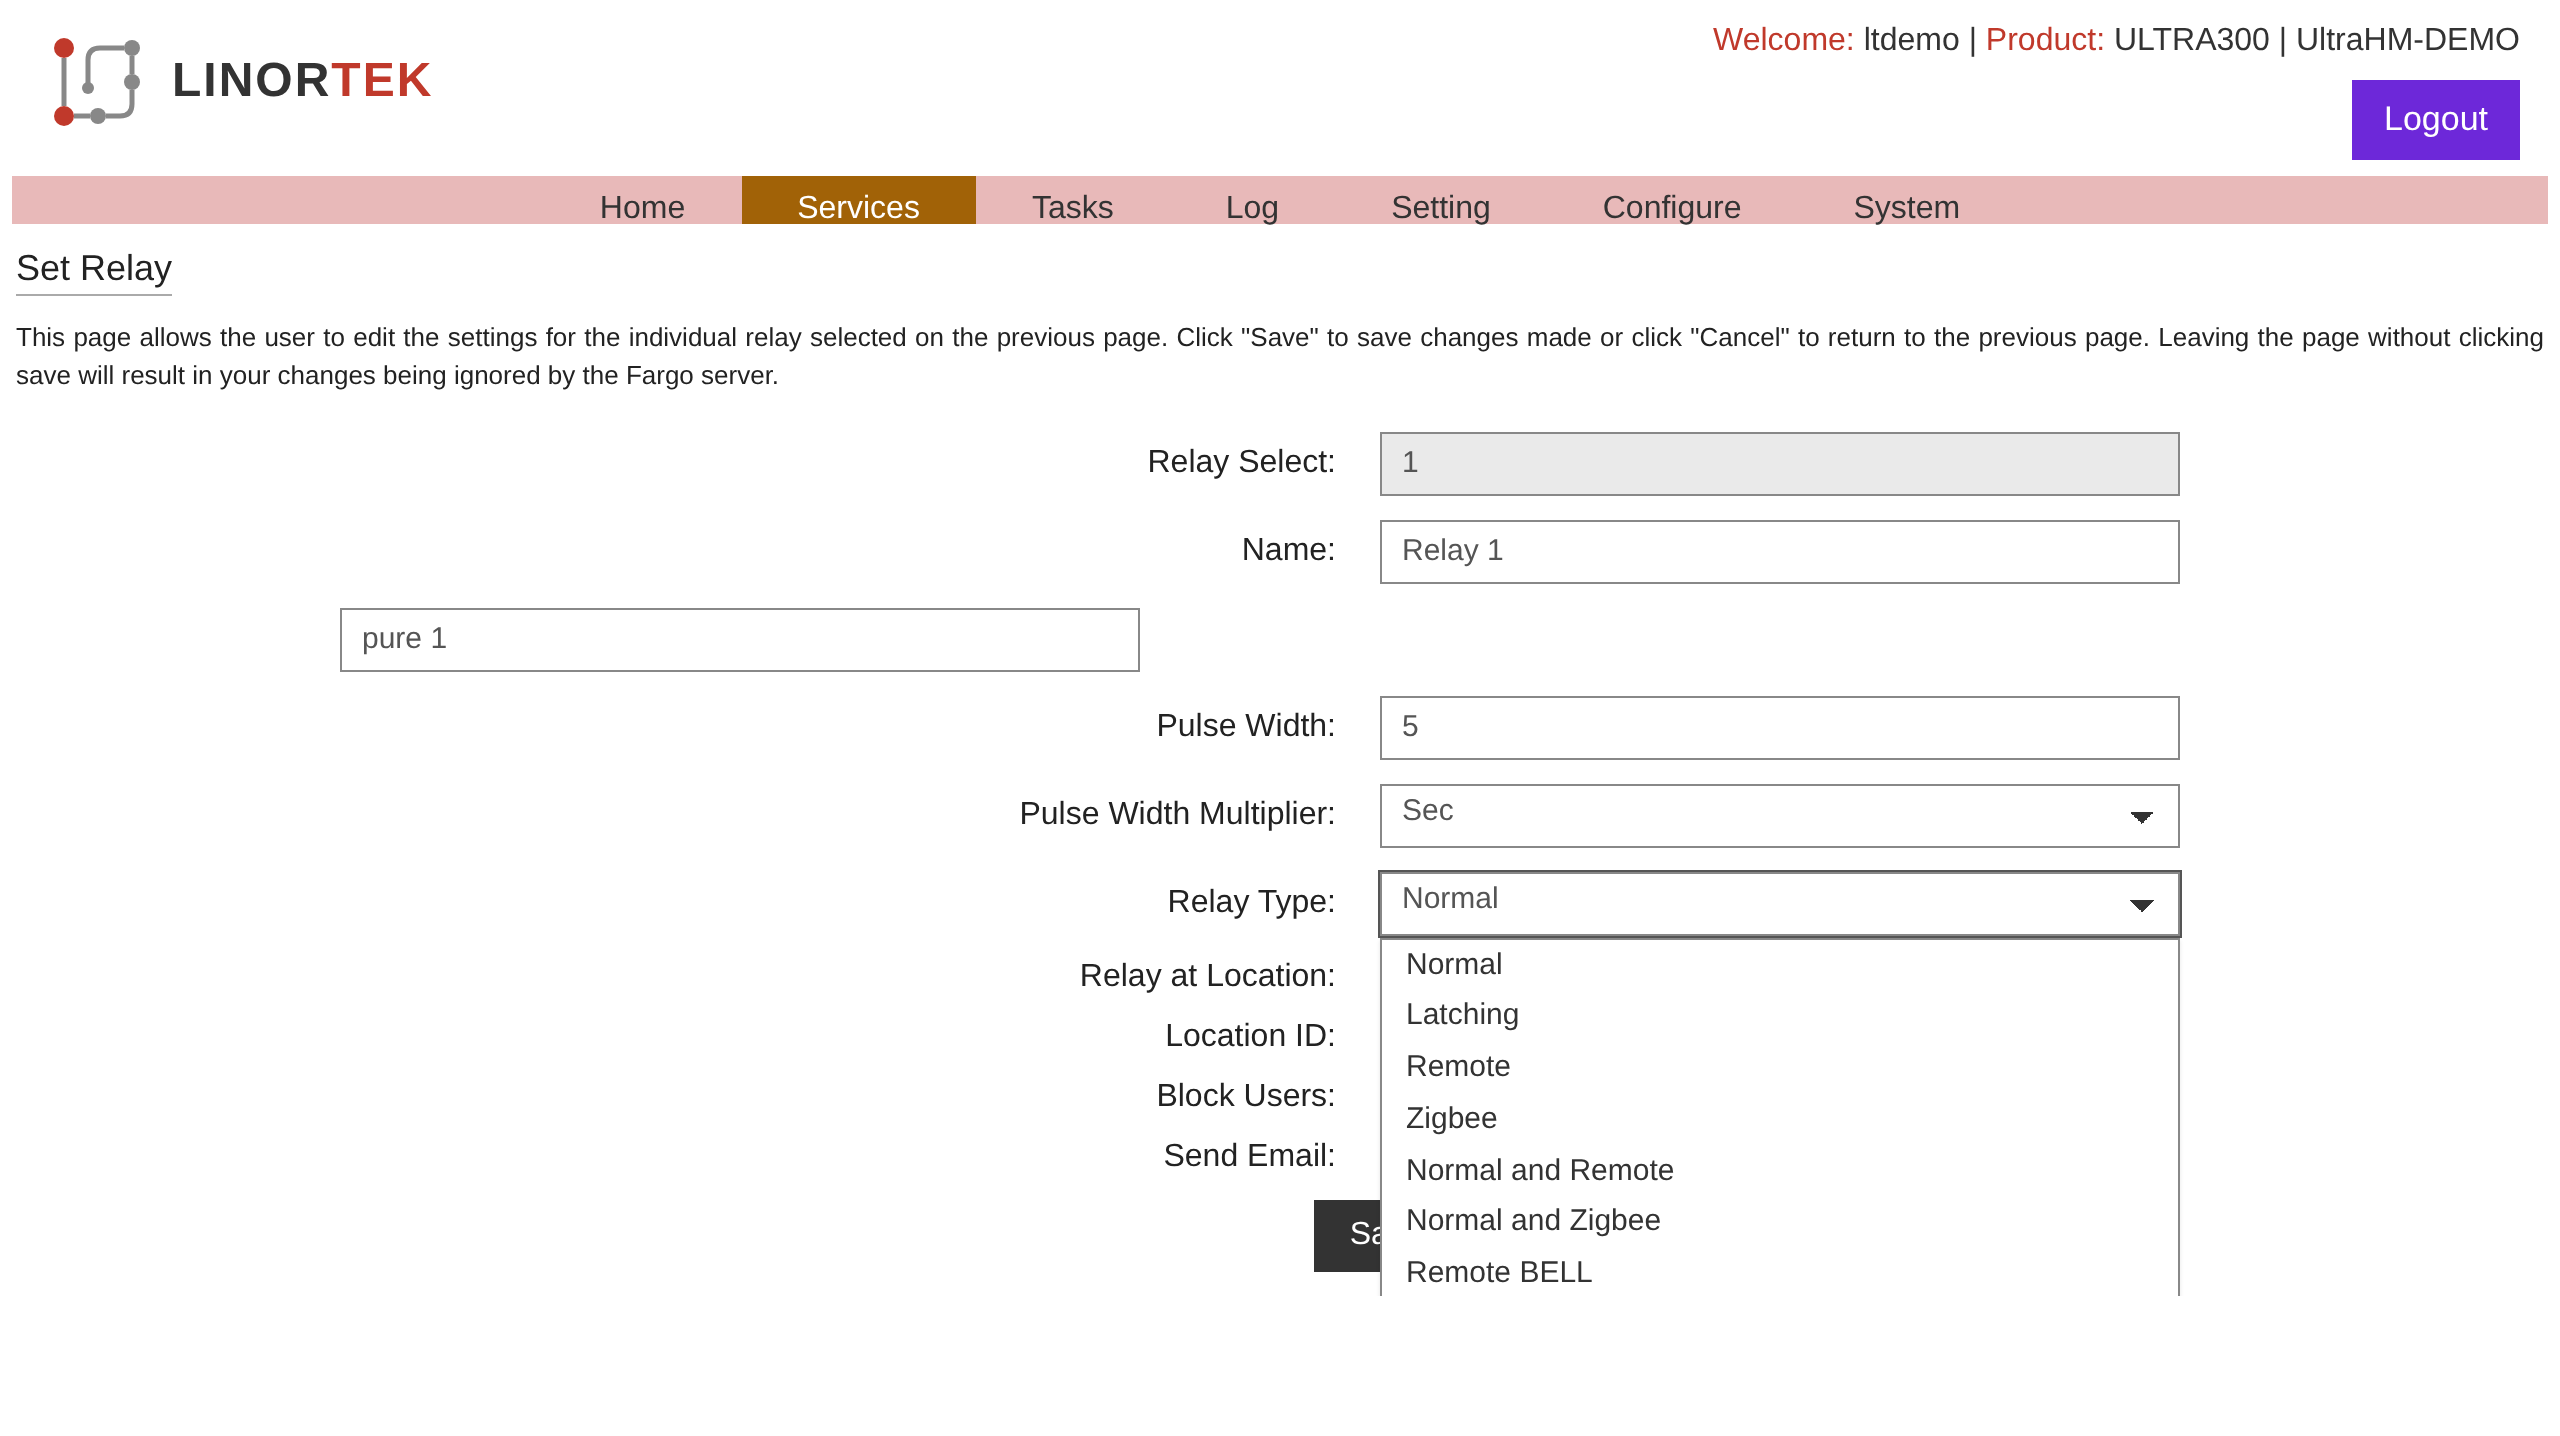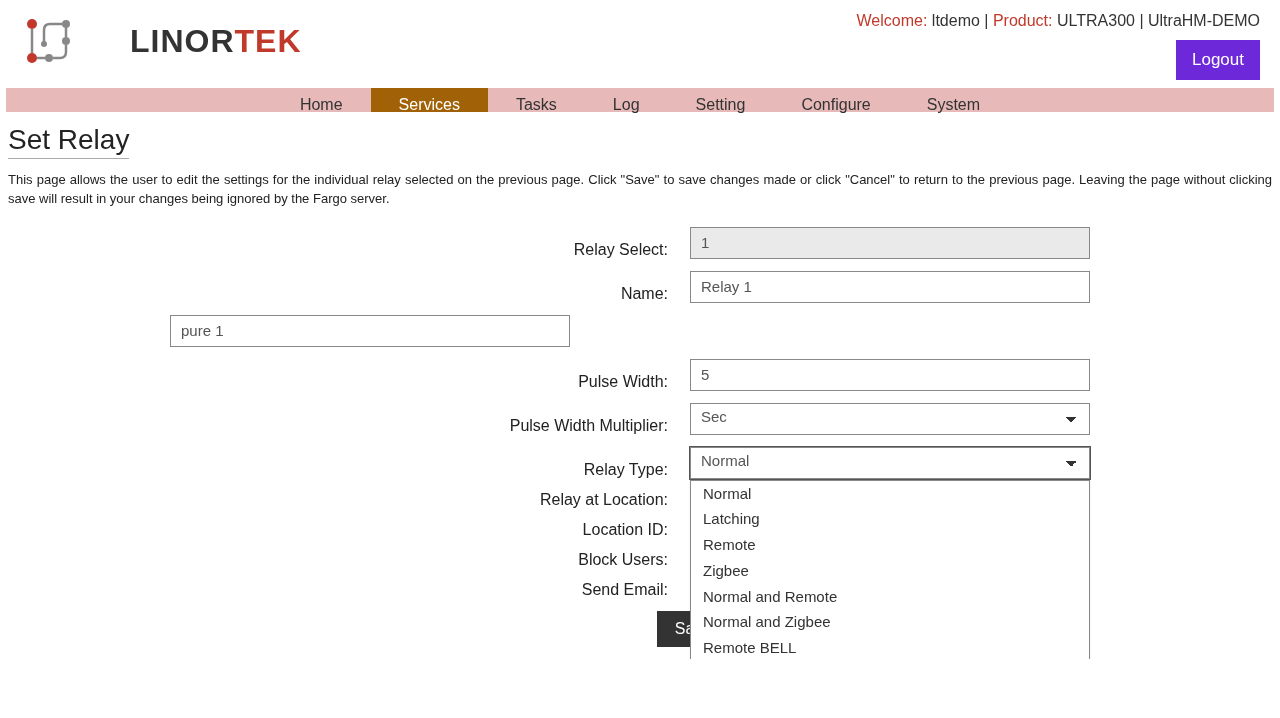--- a/index.html
+++ b/index.html
@@ -16,24 +16,23 @@
     justify-content: space-between;
     padding: 8px 20px 0 20px;
   }
   .logo {
     display: flex;
     align-items: center;
     gap: 8px;
     padding-top: 4px;
   }
   .logo-text {
-    font-size: 32px;
+    font-size: 24px;
     font-weight: 600;
     letter-spacing: 1px;
-    margin-left: 44px;
   }
   .logo-text .pre { color: #333; }
   .logo-text .suf { color: #c0392b; }
   .header-right {
     text-align: right;
     font-size: 16px;
     padding-top: 4px;
   }
   .header-right .welcome { color: #c0392b; }
   .header-right .product { color: #c0392b; }
@@ -61,41 +60,41 @@
     font-size: 16px;
   }
   .nav-item.active {
     background: #a16207;
     color: #fff;
   }
   .page {
     padding: 12px 8px;
   }
   .page-title {
-    font-size: 28px;
+    font-size: 18px;
     font-weight: 500;
     border-bottom: 1px solid #aaa;
     display: inline-block;
     padding-bottom: 2px;
     margin-bottom: 12px;
   }
   .page-desc {
     font-size: 13px;
     line-height: 1.45;
     text-align: justify;
     margin-bottom: 18px;
   }
   .form {
     position: relative;
     width: 940px;
     margin: 0 auto;
   }
   .form-row {
     display: flex;
-    align-items: flex-end;
+    align-items: center;
     margin-bottom: 12px;
     position: relative;
   }
   .form-label {
     width: 520px;
     text-align: right;
     padding-right: 22px;
     font-size: 16px;
     color: #222;
   }

